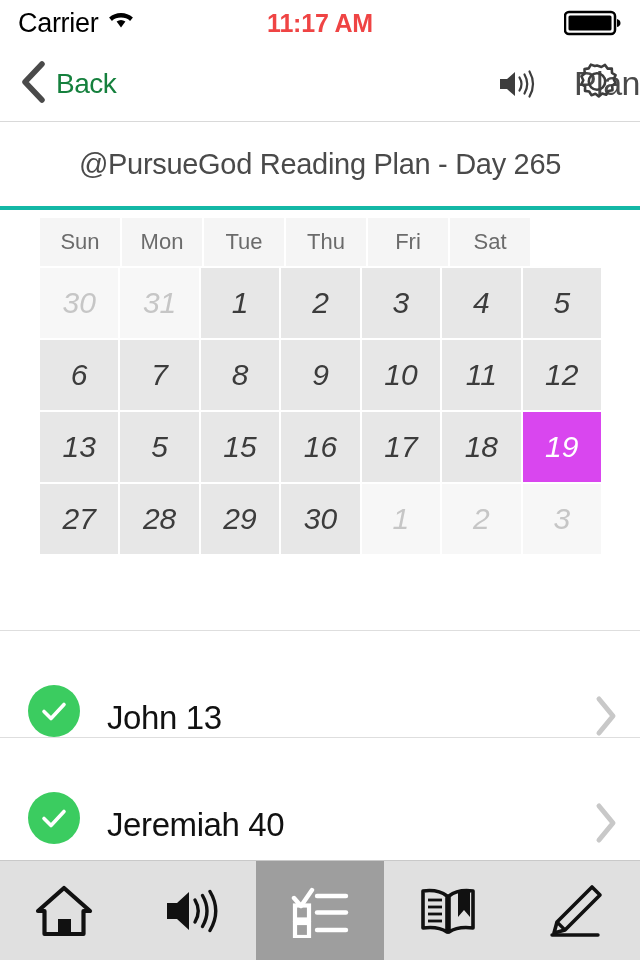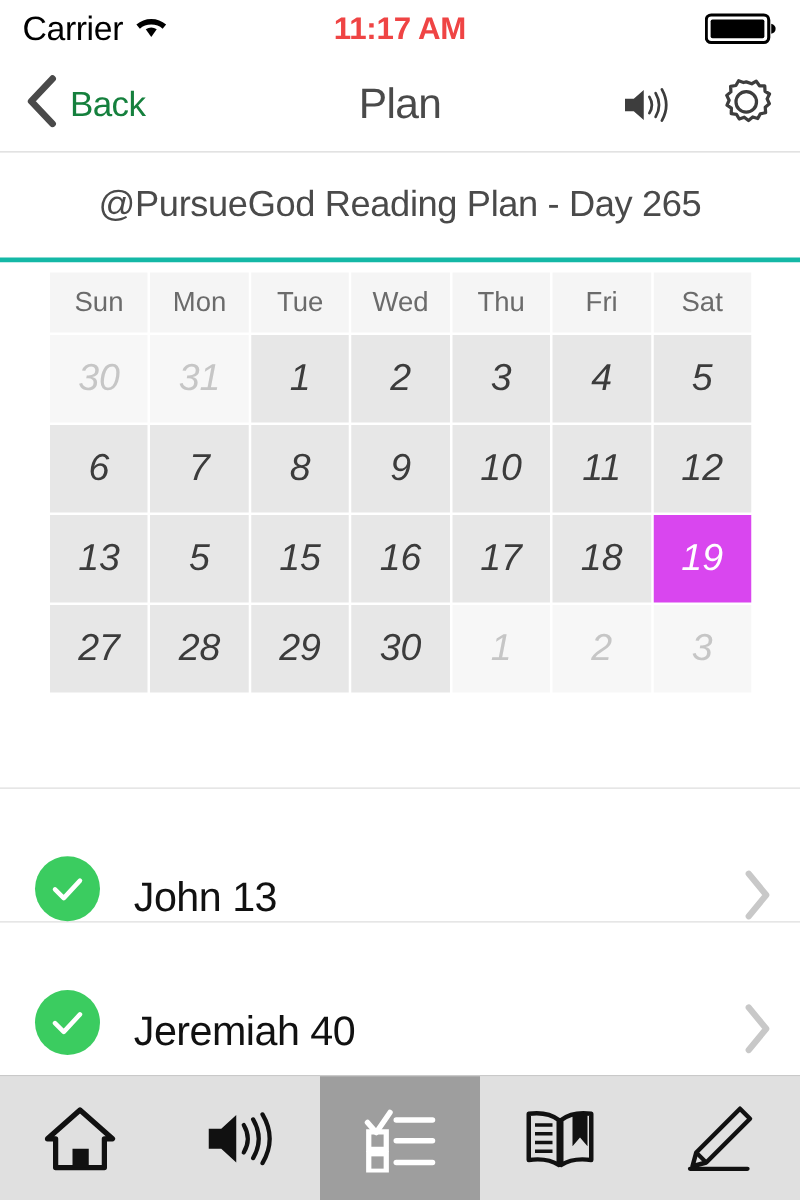--- a/index.html
+++ b/index.html
@@ -13,21 +13,21 @@
   #app { position: relative; width: 640px; height: 960px; background:#fff; display:flex; flex-direction:column; }
 
   
   .statusbar {
     height: 46px; flex: 0 0 46px;
     display: flex; align-items: center;
     padding: 0 18px;
     background: #ffffff;
     position: relative;
   }
-  .sb-left { display:flex; align-items:center; gap:9px; }
+  .sb-left { display:flex; align-items:flex-start; gap:9px; }
   .sb-carrier { font-size: 27px; color:#000; letter-spacing:-0.3px; }
   .sb-time {
     position:absolute; left:0; right:0; text-align:center;
     font-size: 25px; font-weight: bold; color:#ef4444; letter-spacing:-0.2px;
     pointer-events:none;
   }
   .sb-right { margin-left:auto; display:flex; align-items:center; }
   .wifi { display:block; }
   .battery { display:flex; align-items:center; }
 
@@ -36,21 +36,21 @@
     height: 76px; flex: 0 0 76px;
     display:flex; align-items:center;
     padding: 0 20px;
     background:#fff;
     border-bottom: 1px solid #d9d9d9;
     position: relative;
   }
   .nav-back { display:flex; align-items:center; gap:10px; cursor:pointer; }
   .nav-back-label { font-size: 28px; color:#15803d; letter-spacing:-0.5px; }
   .nav-title {
-    position:absolute; left:0; right:0; text-align:center;
+    position:absolute; left:0; right:0; text-align:right;
     font-size: 34px; color:#4a4a4a; letter-spacing:-0.5px;
     pointer-events:none;
   }
   .nav-actions { margin-left:auto; display:flex; align-items:center; gap:34px; z-index:2; }
   .nav-icon-btn { cursor:pointer; display:flex; align-items:center; justify-content:center; }
 
   
   .plan-title-bar {
     height: 88px; flex: 0 0 88px;
     display:flex; align-items:center; justify-content:center;
@@ -189,21 +189,20 @@
 
   <div class="plan-title-bar">
     <span class="plan-title">@PursueGod Reading Plan - Day 265</span>
   </div>
 
   <div class="calendar-wrap">
     <div class="cal-row header" id="cal-header">
         <div class="cal-hcell">Sun</div>
         <div class="cal-hcell">Mon</div>
         <div class="cal-hcell">Tue</div>
-        <div class="cal-hcell">Wed</div>
         <div class="cal-hcell">Thu</div>
         <div class="cal-hcell">Fri</div>
         <div class="cal-hcell">Sat</div>
       </div>
     <div id="cal-body">
         <div class="cal-row week">
           <div class="cal-cell other">30</div>
           <div class="cal-cell other">31</div>
           <div class="cal-cell">1</div>
           <div class="cal-cell">2</div>

